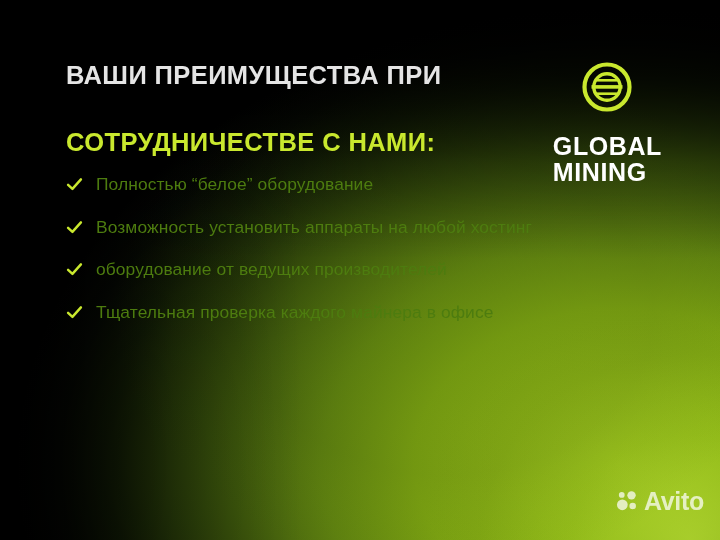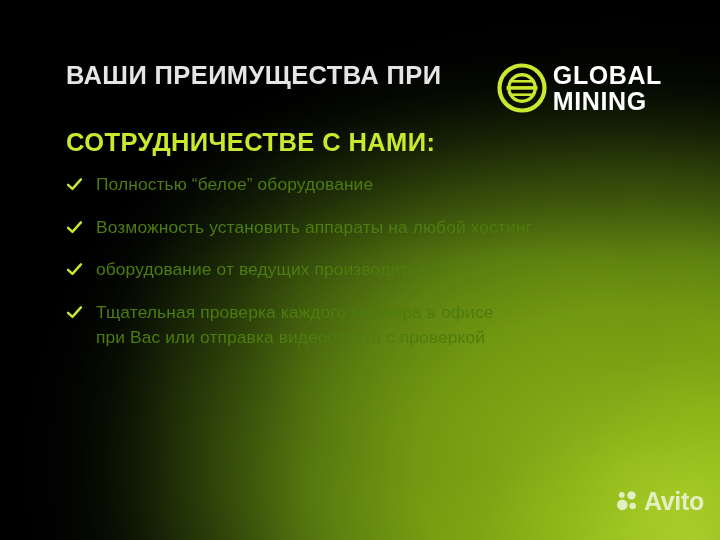--- a/index.html
+++ b/index.html
@@ -80,23 +80,24 @@
     text-transform:uppercase;
     white-space:nowrap;
   }
   .headline .ln1{ color:#e5e5e5; display:block; }
   .headline .ln2{ color:#c9e82e; display:block;margin-top:32px; }
 
   
   .logo{
     display:flex;
     align-items:center;
-    gap:6px;
+    gap:21px;
     margin-top:4px;
     margin-right:4px;
+    flex-direction:column;
   }
   .logo-mark{ width:50px; height:50px; flex:0 0 auto; display:block; }
   .logo-words{
     font-size:25px;
     font-weight:bold;
     line-height:1.05;
     letter-spacing:0.6px;
     color:#ffffff;
     text-transform:uppercase;
   }
@@ -199,21 +200,20 @@
         <div class="benefit-text">
           <span>оборудование от ведущих производителей</span>
         </div>
       </li>
       <li class="benefit">
         <svg class="check" viewBox="0 0 18 18">
           <path d="M2.2 9.3 L6.8 13.6 L15.8 3.6" fill="none" stroke="#c9e82e" stroke-width="2.6" stroke-linecap="round" stroke-linejoin="round"></path>
         </svg>
         <div class="benefit-text">
           <span>Тщательная проверка каждого майнера в офисе</span>
-          <span>при Вас или отправка видеоотчета с проверкой</span>
         </div>
       </li>
     </ul>
 
   <div class="avito">
     <svg class="avito-mark" viewBox="0 0 24 24">
       <circle cx="6.6" cy="15.4" r="5.6" fill="rgba(255,255,255,0.88)"></circle>
       <circle cx="16.2" cy="5.6" r="4.4" fill="rgba(255,255,255,0.88)"></circle>
       <circle cx="6.0" cy="5.2" r="3.0" fill="rgba(255,255,255,0.88)"></circle>
       <circle cx="17.4" cy="16.6" r="3.4" fill="rgba(255,255,255,0.88)"></circle>

